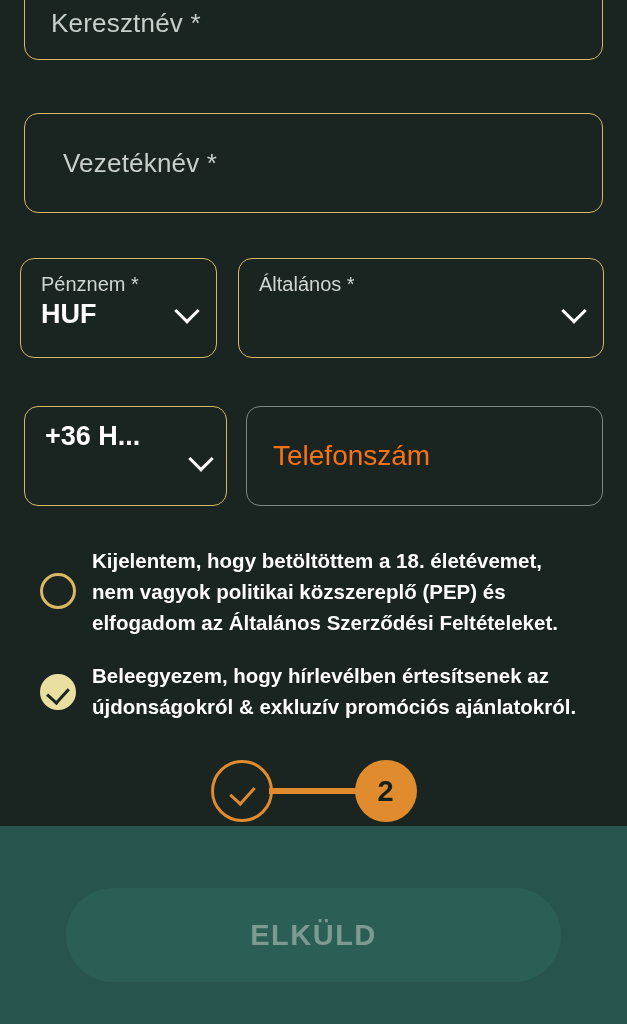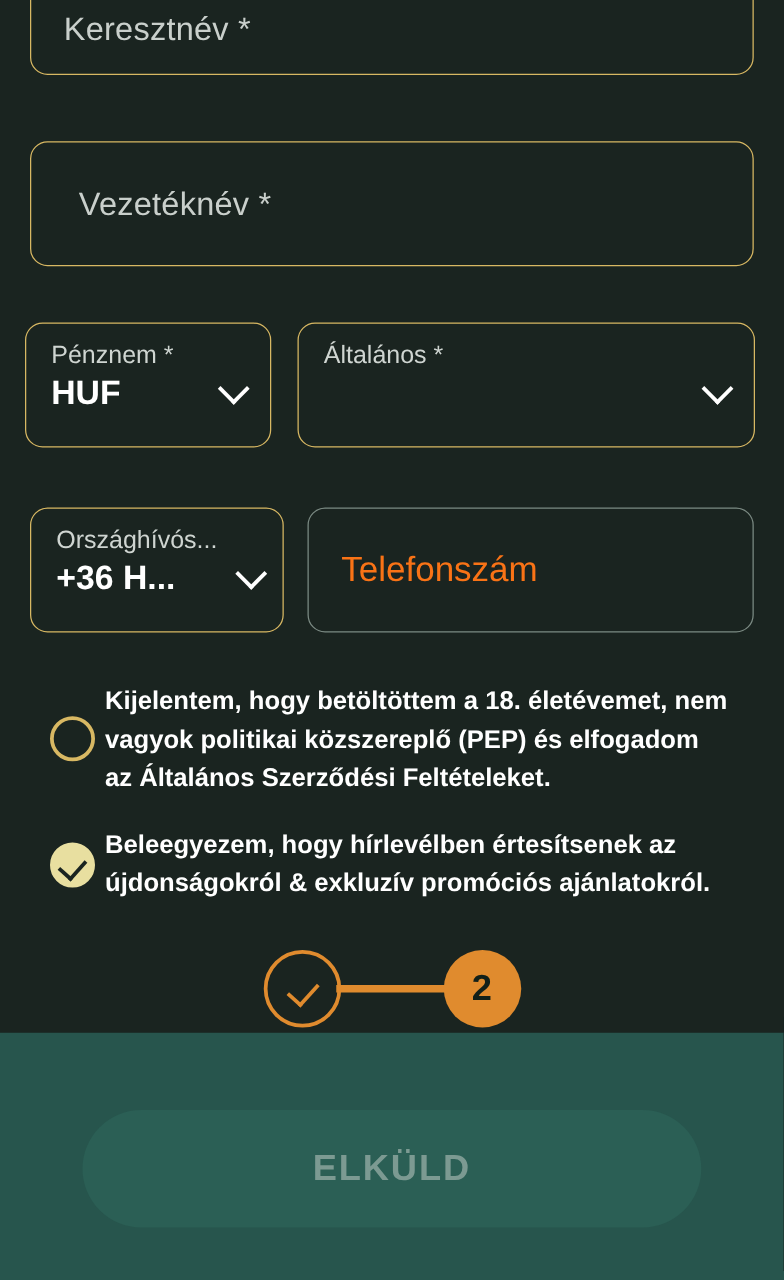--- a/index.html
+++ b/index.html
@@ -145,21 +145,21 @@
     font-size: 28px;
     color: #f97316;
     padding-left: 26px;
   }
 
   
   .check-row {
     position: absolute;
     display: flex;
     align-items: flex-start;
-    gap: 8px;
+    gap: 16px;
   }
   #consent-age { left: 40px; top: 545px; width: 545px; }
   #consent-news { left: 40px; top: 660px; width: 545px; }
 
   .cbox {
     flex: 0 0 auto;
     width: 36px;
     height: 36px;
     border-radius: 50%;
     box-sizing: border-box;
@@ -285,21 +285,20 @@
       <div class="val">HUF</div>
       <span class="chev"></span>
     </div>
 
     <div class="select" id="residence">
       <div class="lbl">Általános *</div>
       <span class="chev"></span>
     </div>
 
     <div class="select" id="dialcode">
-      <div class="lbl">Országhívós...</div>
       <div class="val">+36 H...</div>
       <span class="chev"></span>
     </div>
 
     <div id="phone">
       <span class="placeholder">Telefonszám</span>
     </div>
 
     <div class="check-row" id="consent-age">
       <span class="cbox"></span>

